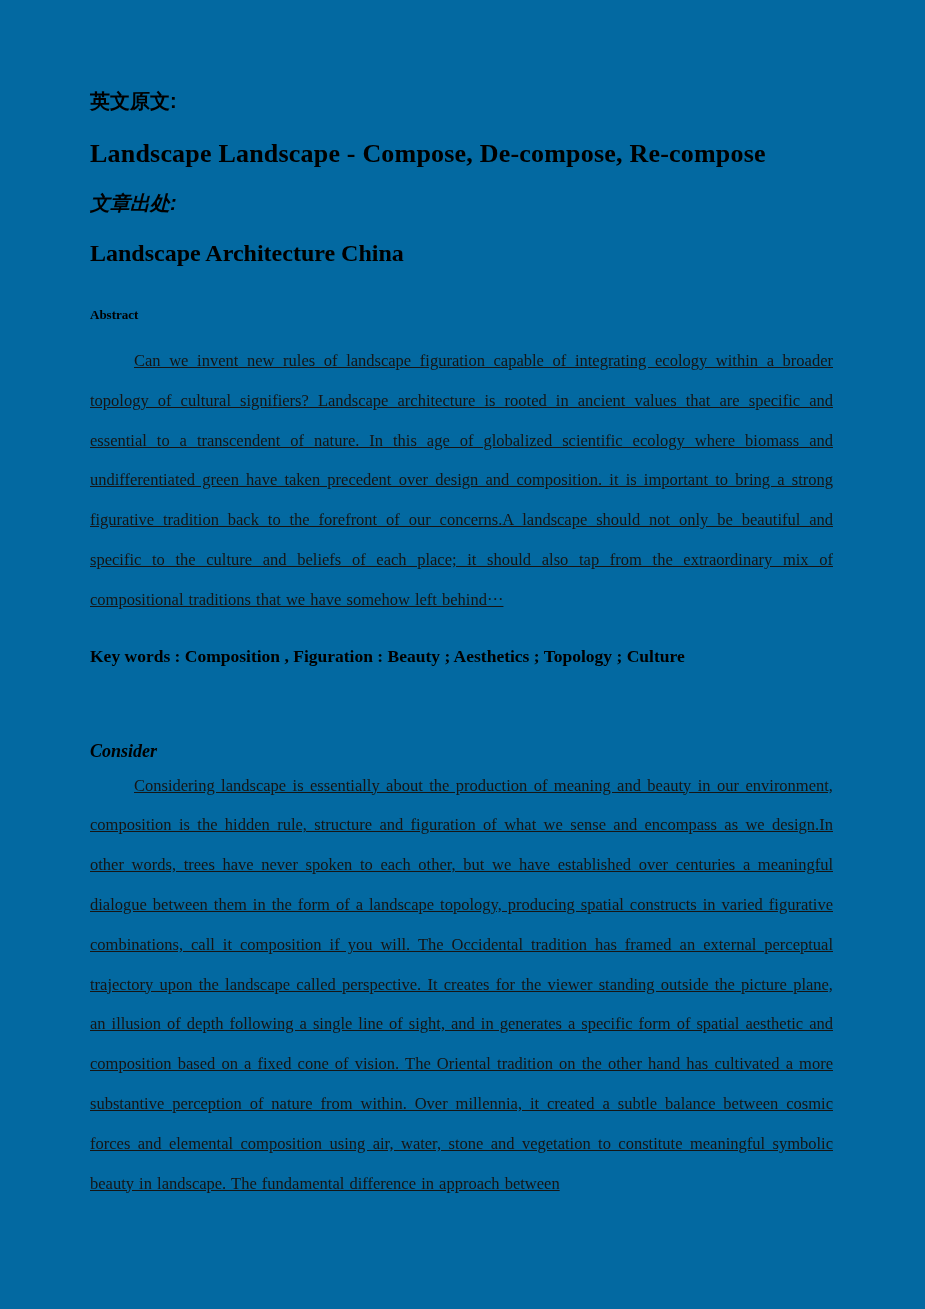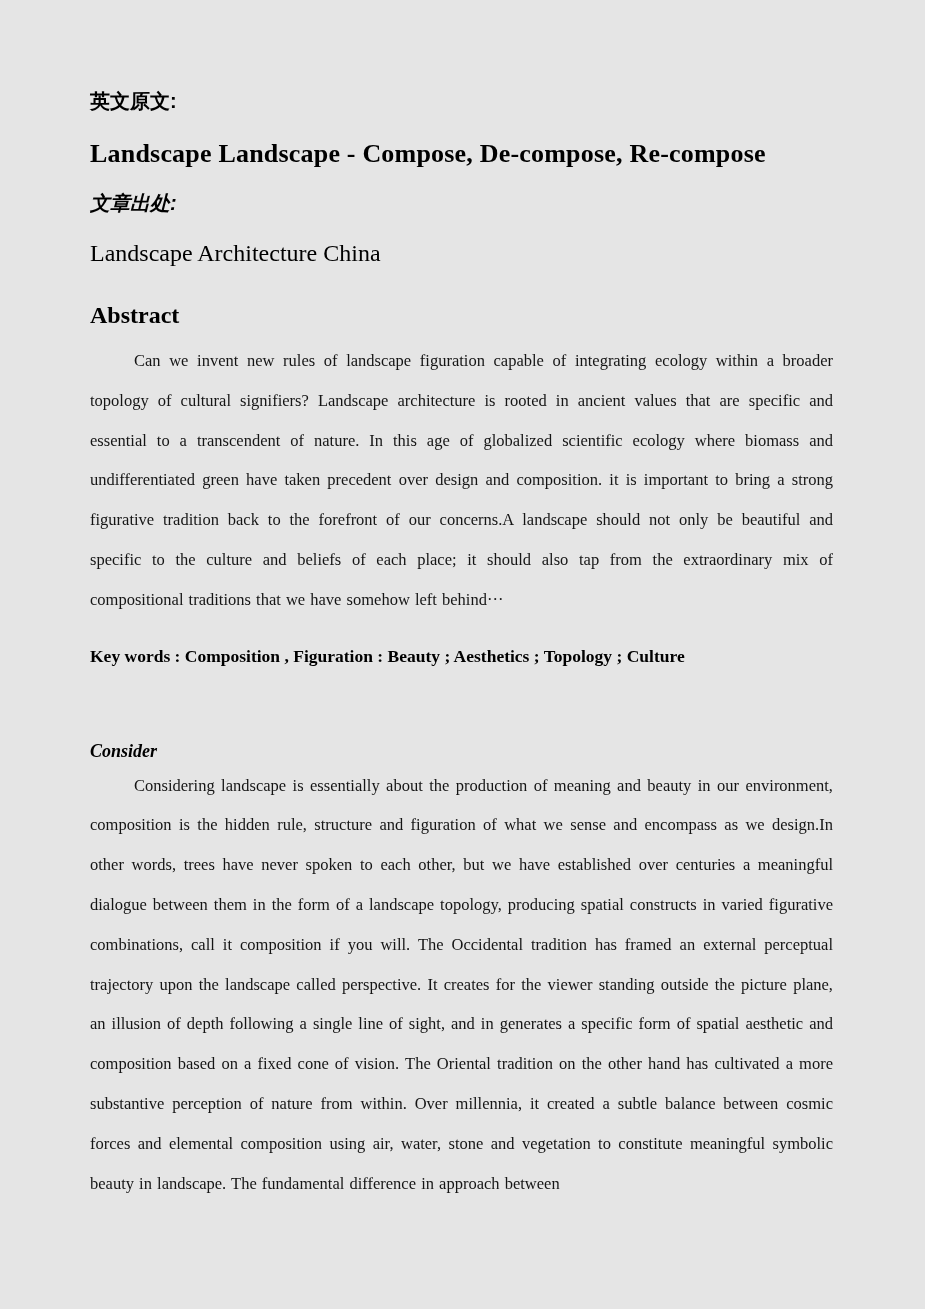--- a/index.html
+++ b/index.html
@@ -4,21 +4,21 @@
 <style>
   html, body {
     margin: 0;
     padding: 0;
     background: #ffffff;
   }
   .page {
     position: relative;
     width: 925px;
     height: 1309px;
-    background: #e5e5e5;
+    background: #0369a1;
     color: #111111;
     box-sizing: border-box;
     padding: 91px 86px 0 90px;
     overflow: hidden;
     font-family: "Liberation Serif", "DejaVu Serif", serif;
   }
   .cn-heading {
     font-family: "Liberation Sans", "DejaVu Sans", sans-serif;
     font-weight: bold;
     font-size: 20px;
@@ -34,42 +34,43 @@
     color: #000000;
     margin: 25px 0 0 0;
     letter-spacing: 0.2px;
   }
   .cn-heading-2 {
     margin-top: 22px;
     font-style: italic;
   }
   .doc-source {
     font-family: "Liberation Serif", "DejaVu Serif", serif;
-    font-weight: normal;
+    font-weight: bold;
     font-size: 24px;
     line-height: 31px;
     color: #000000;
     margin: 24px 0 0 0;
   }
   .abstract-heading {
     font-weight: bold;
-    font-size: 24px;
+    font-size: 13px;
     line-height: 24px;
     color: #000000;
     margin: 34px 0 0 0;
   }
   .body-para {
     font-size: 16.5px;
     line-height: 39.8px;
     text-align: justify;
     text-align-last: left;
     text-indent: 44px;
     color: #151515;
     margin: 14px 6px 0 0;
     word-spacing: 1px;
+    text-decoration: underline;
   }
   .keywords-line {
     font-weight: bold;
     font-size: 17.5px;
     line-height: 24px;
     color: #000000;
     margin: 24px 0 0 0;
   }
   .section-heading {
     font-weight: bold;

